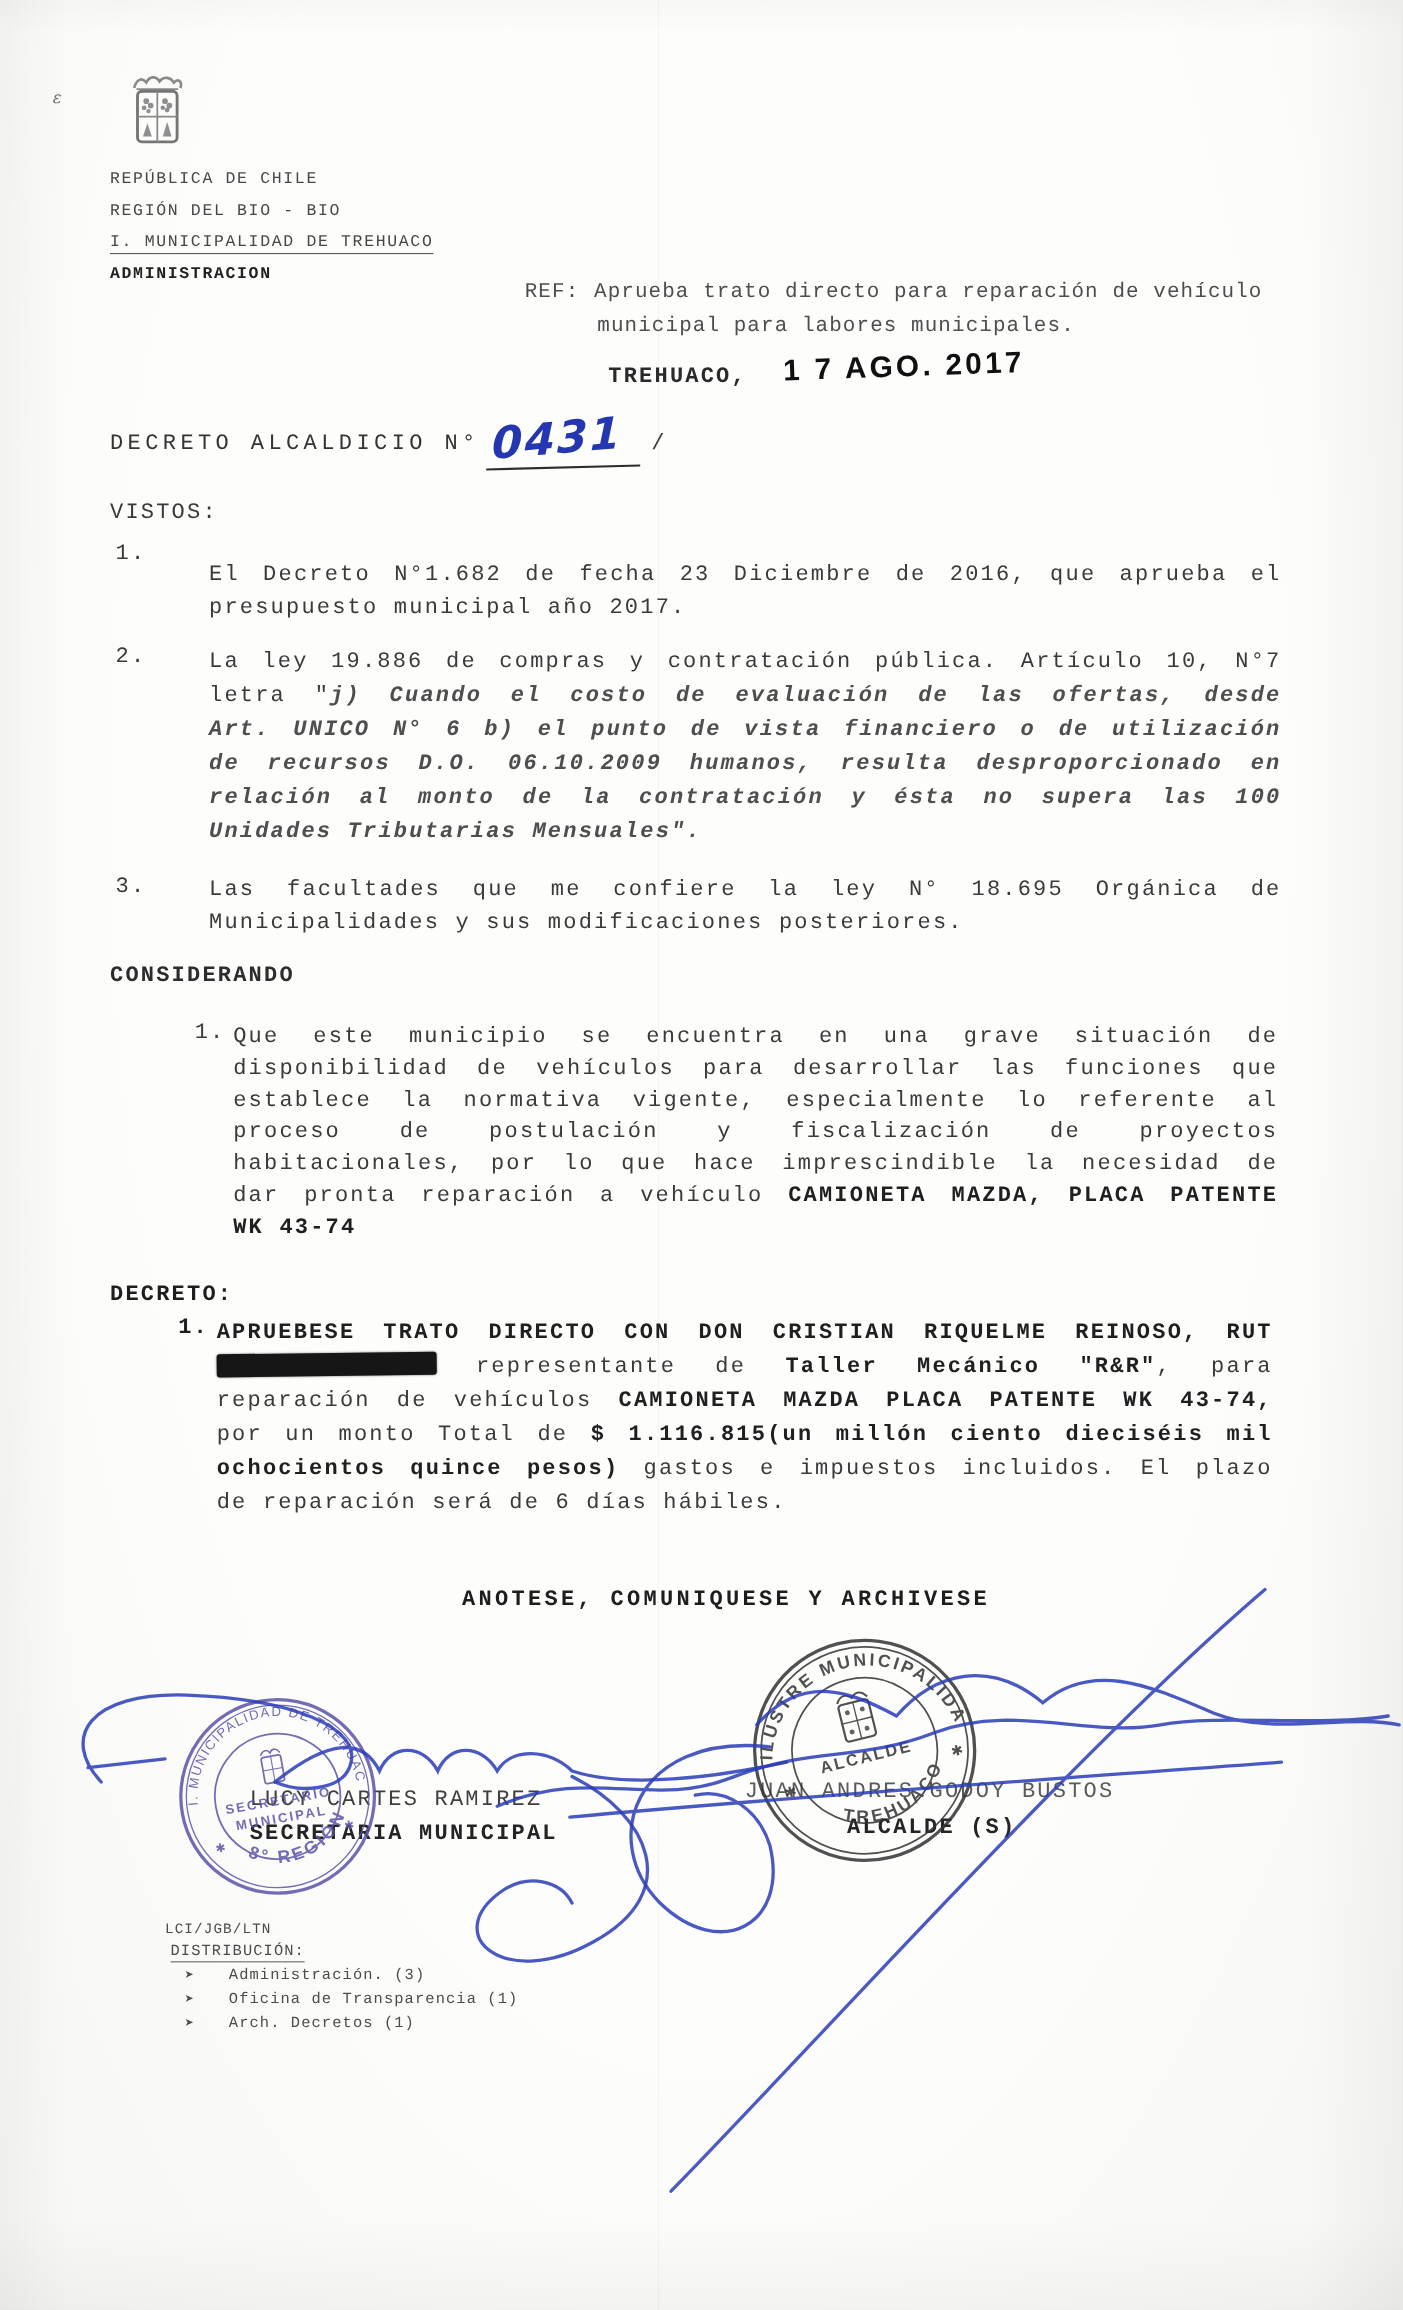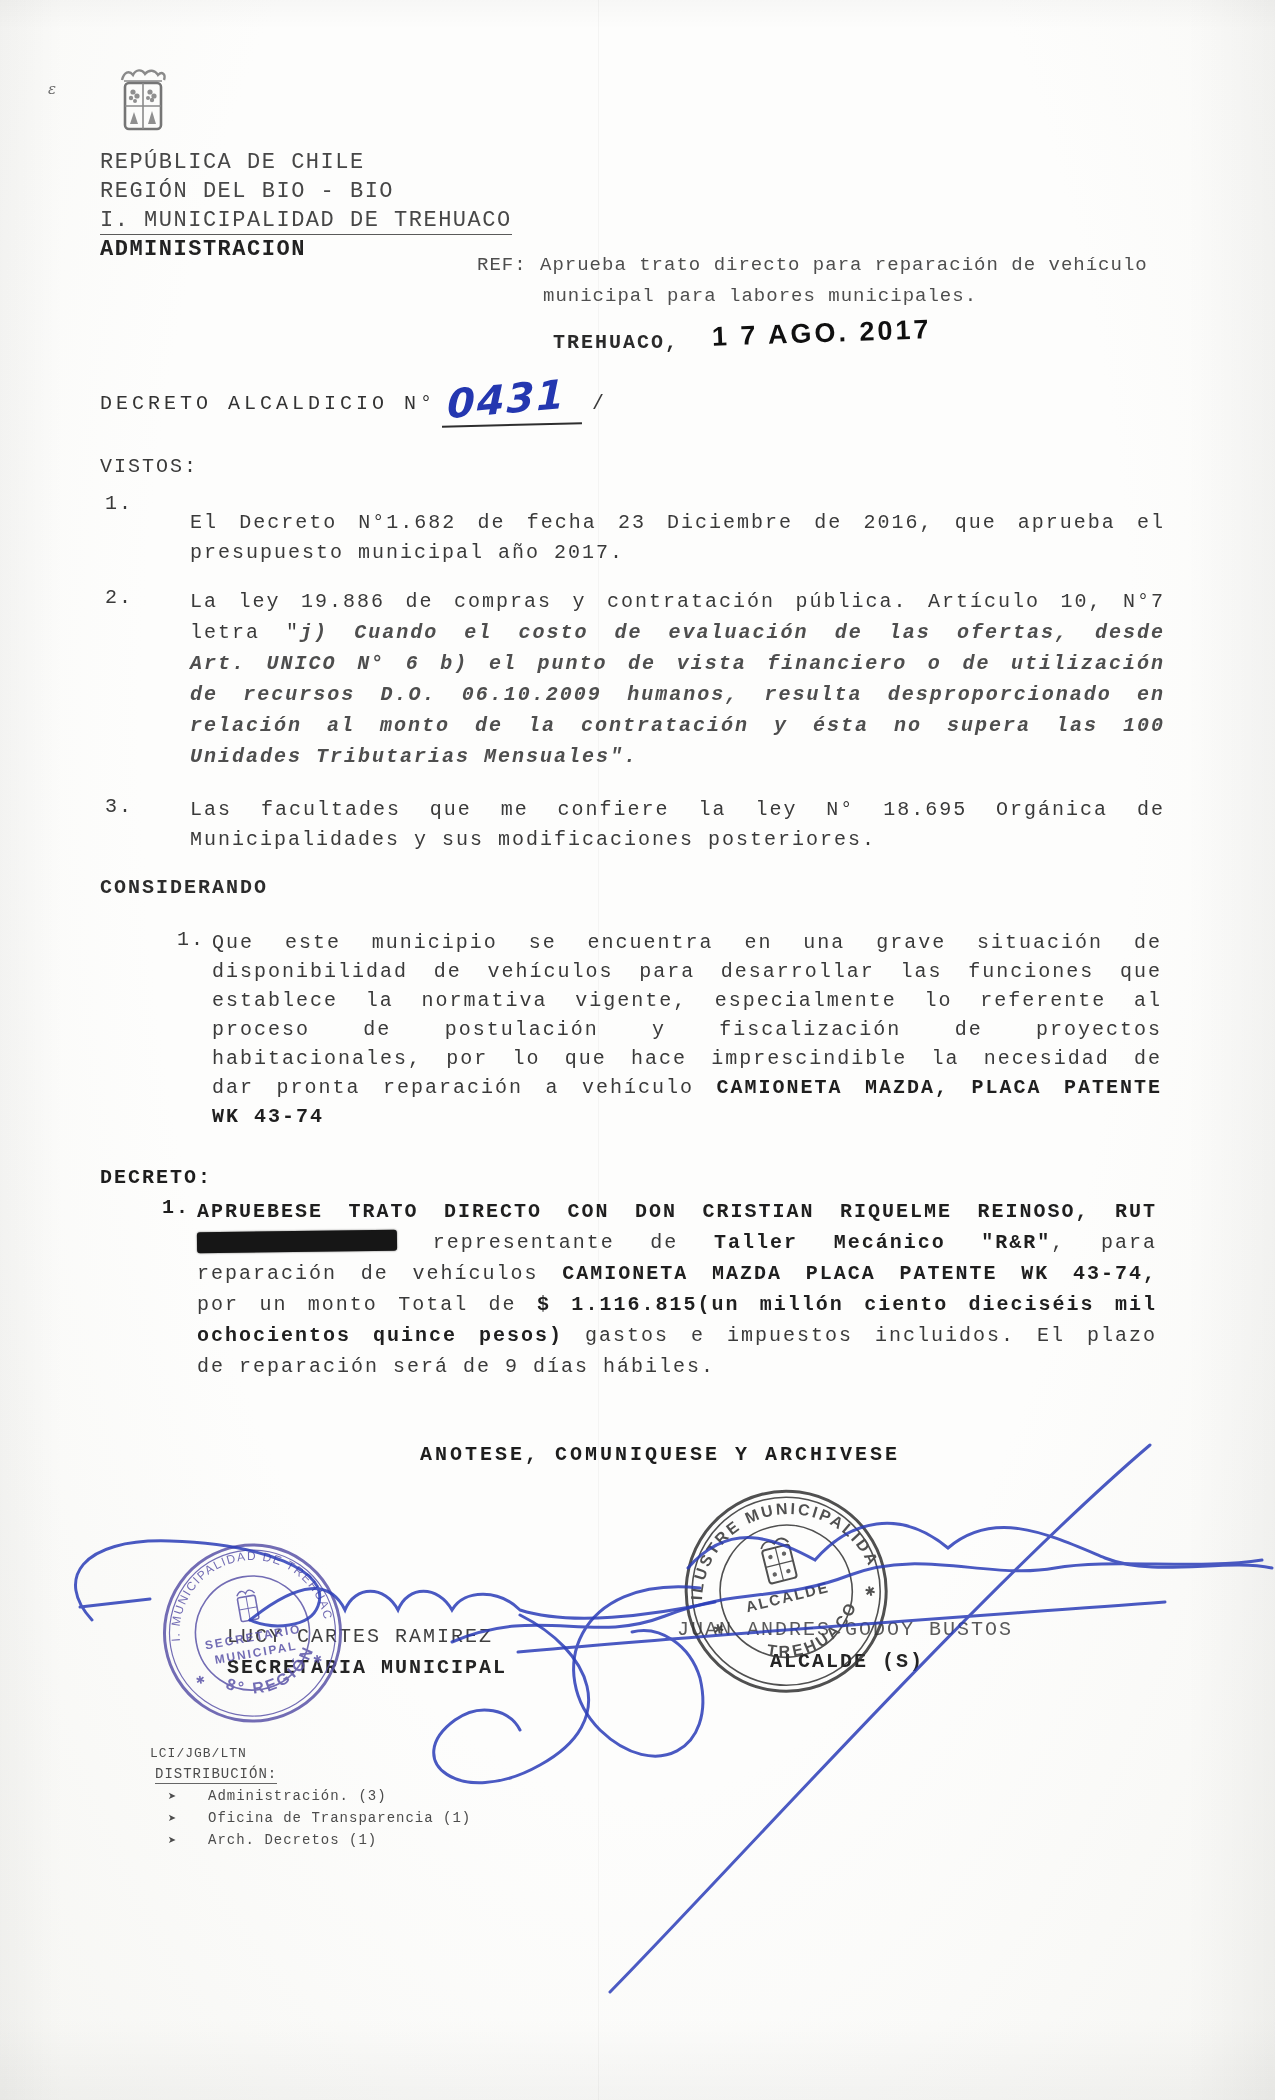--- a/index.html
+++ b/index.html
@@ -10,21 +10,21 @@
       linear-gradient(180deg, rgba(0,0,0,.025), rgba(0,0,0,0) 30px, rgba(0,0,0,0) 96%, rgba(0,0,0,.03)),
       radial-gradient(ellipse at 50% 35%, #fdfdfc 55%, #f6f6f3 100%);
     font-family:"Liberation Mono","DejaVu Sans Mono",monospace;
     color:#3a3a3a;font-size:20px;letter-spacing:2px;
   }
   .abs{position:absolute;}
   .j{text-align:justify;text-align-last:justify;}
   .b{font-weight:bold;color:#1f1f1f;}
   .i{font-style:italic;color:#4e4e4e;font-weight:bold;}
   .num{width:60px;}
-  .hdr{font-size:22px;letter-spacing:1.5px;line-height:29px;color:#474747;}
+  .hdr{font-size:15px;letter-spacing:1.5px;line-height:29px;color:#474747;}
   .hdr .u{border-bottom:1.5px solid #5a5a5a;padding-bottom:1px;}
   .hdr .dept{font-weight:bold;color:#222;}
   .ref{font-size:19px;letter-spacing:1px;color:#4e4e4e;}
   .sp4{letter-spacing:4px;}
   .place{font-weight:bold;color:#2a2a2a;}
   .datestamp{
     font-family:"Liberation Sans",sans-serif;font-weight:bold;font-size:27px;
     letter-spacing:3px;color:#101010;transform:rotate(-2deg);
   }
   .handwrit{
@@ -144,21 +144,21 @@
 
   <div class="abs titleb" style="left:100px;top:1166px;">DECRETO:</div>
 
   <div class="abs b" style="left:162px;top:1196px;">1.</div>
   <div class="abs lines" style="left:197px;top:1196px;width:960px;line-height:31px;">
     <div class="j b">APRUEBESE TRATO DIRECTO CON DON CRISTIAN RIQUELME REINOSO, RUT</div>
     <div class="j"><span class="redact"></span> <span>representante de </span><span class="b">Taller Mecánico "R&amp;R"</span><span>, para</span></div>
     <div class="j"><span>reparación de vehículos </span><span class="b">CAMIONETA MAZDA PLACA PATENTE WK 43-74,</span></div>
     <div class="j"><span>por un monto Total de </span><span class="b">$ 1.116.815(un millón ciento dieciséis mil</span></div>
     <div class="j"><span class="b">ochocientos quince pesos)</span><span> gastos e impuestos incluidos. El plazo</span></div>
-    <div>de reparación será de 9 días hábiles.</div>
+    <div>de reparación será de 6 días hábiles.</div>
   </div>
 
   <div class="abs closing" style="left:420px;top:1443px;">ANOTESE, COMUNIQUESE Y ARCHIVESE</div>
 
   <div class="abs signame" style="left:227px;top:1625px;">LUCY CARTES RAMIREZ</div>
   <div class="abs sigtitle" style="left:227px;top:1656px;">SECRETARIA MUNICIPAL</div>
   <div class="abs signame-r" style="left:677px;top:1618px;">JUAN ANDRES GODOY BUSTOS</div>
   <div class="abs sigtitle" style="left:770px;top:1650px;">ALCALDE (S)</div>
 
   <div class="abs stamp" style="left:158px;top:1538px;transform:rotate(-10deg);opacity:.85;">

